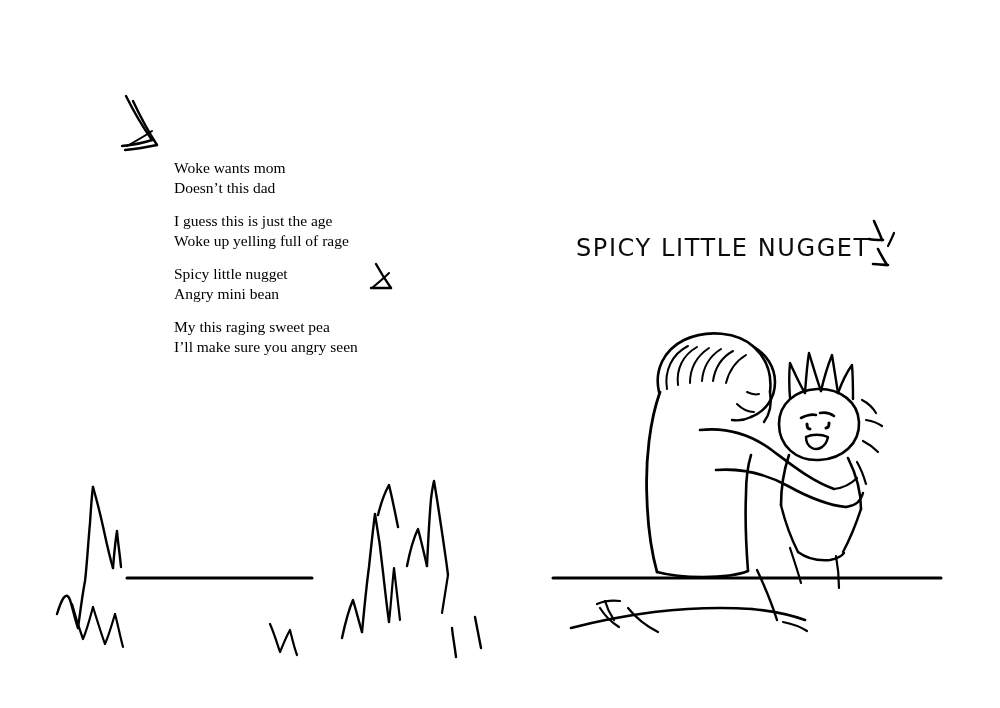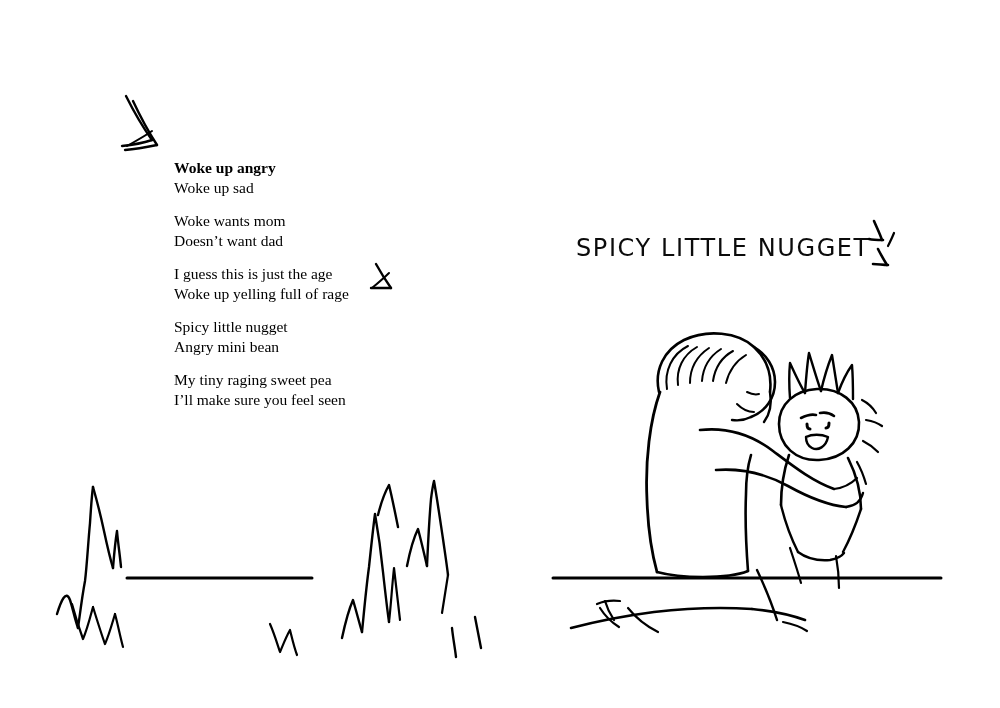--- a/index.html
+++ b/index.html
@@ -66,38 +66,34 @@
     stroke-linejoin: round;
   }
 </style>
 </head>
 <body>
 
 <div id="page">
 
   <div id="poem">
     <div class="stanza">
-      <div class="line bold">Woke up angry</div>
-      <div class="line">Woke up sad</div>
-    </div>
-    <div class="stanza">
       <div class="line">Woke wants mom</div>
-      <div class="line">Doesn’t want dad</div>
+      <div class="line">Doesn’t this dad</div>
     </div>
     <div class="stanza">
       <div class="line">I guess this is just the age</div>
       <div class="line">Woke up yelling full of rage</div>
     </div>
     <div class="stanza">
       <div class="line">Spicy little nugget</div>
       <div class="line">Angry mini bean</div>
     </div>
     <div class="stanza">
-      <div class="line">My tiny raging sweet pea</div>
-      <div class="line">I’ll make sure you feel seen</div>
+      <div class="line">My this raging sweet pea</div>
+      <div class="line">I’ll make sure you angry seen</div>
     </div>
   </div>
 
   <div id="spicy-title">SPICY LITTLE NUGGET</div>
 
   <svg class="ink" viewBox="0 0 1000 708" xmlns="http://www.w3.org/2000/svg">
 
     <g>
       <path d="M126 96 C133 110 142 126 152 140" stroke-width="2.4"></path>
       <path d="M133 101 C140 116 148 131 157 145" stroke-width="2.4"></path>

